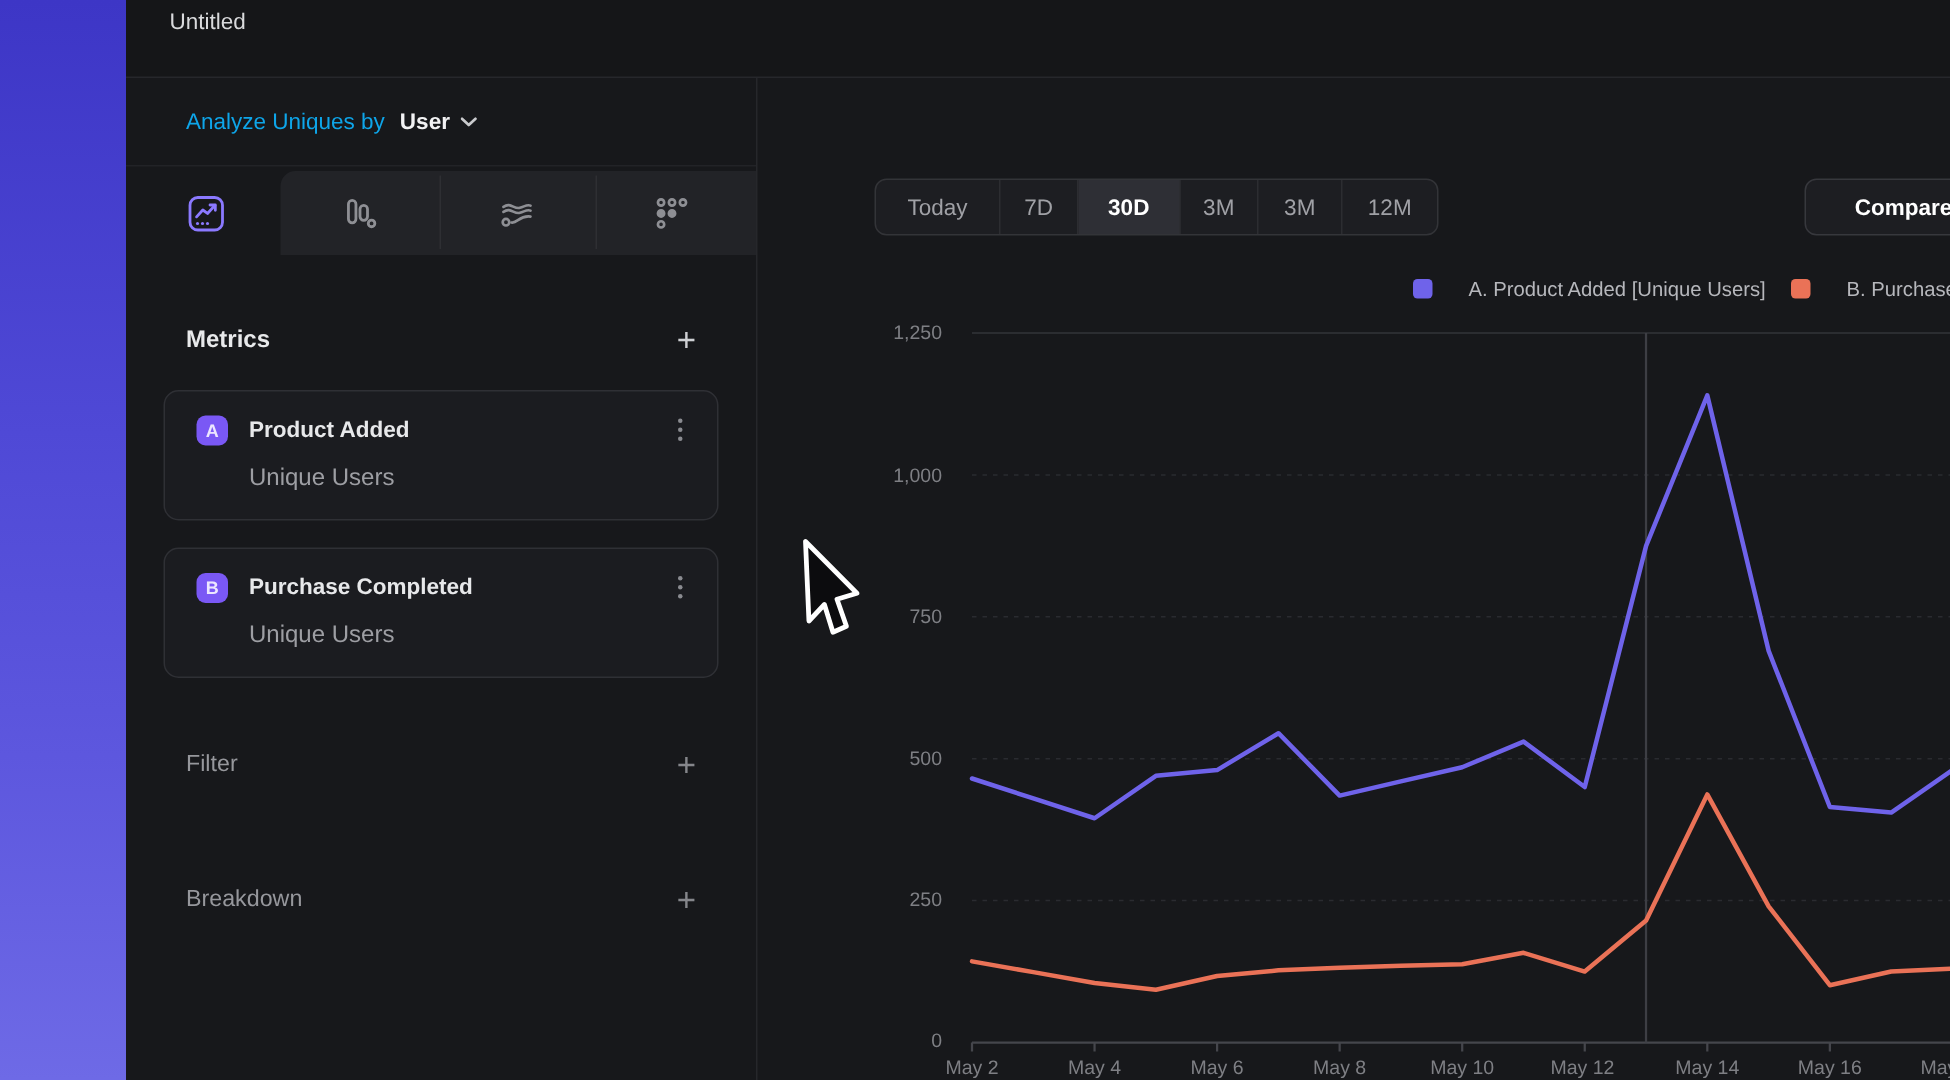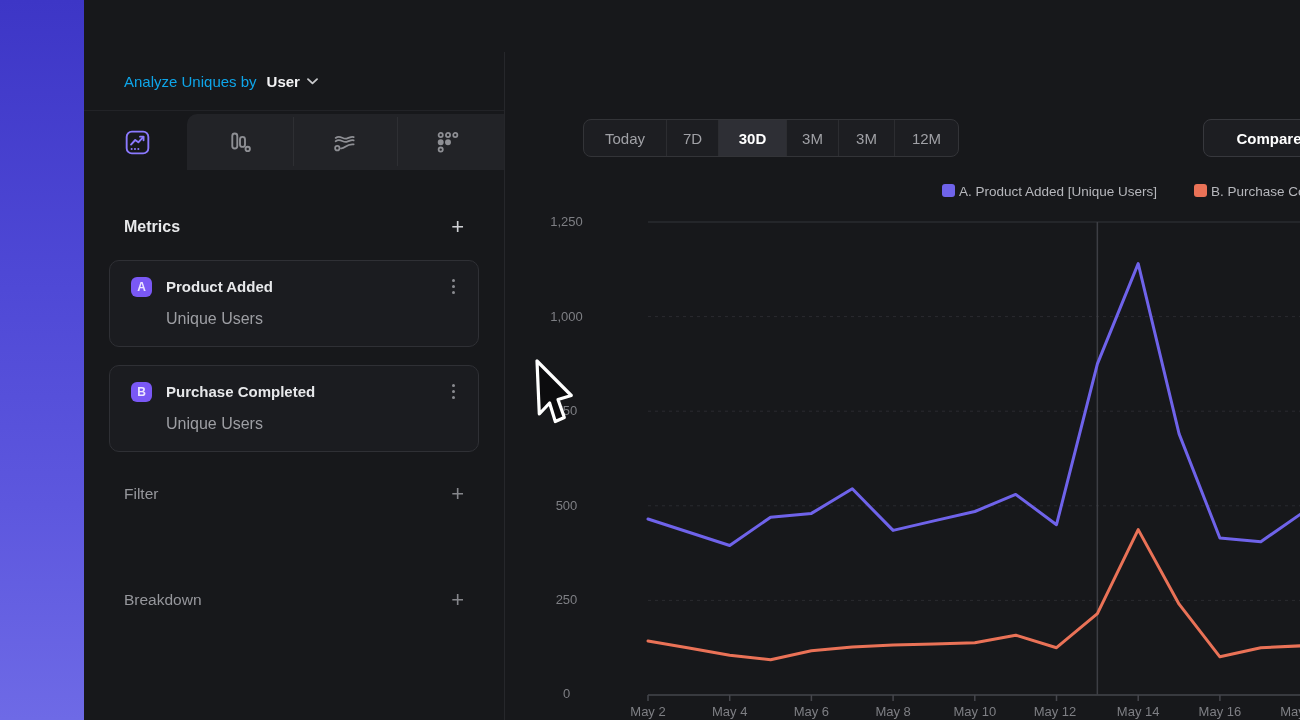--- a/index.html
+++ b/index.html
@@ -48,63 +48,66 @@
   .metric-badge { width:21px; height:20px; border-radius:6px; background:var(--badge-purple,#7a58f5);
     color:#ece6ff; font-size:12px; font-weight:700; display:flex; align-items:center;
     justify-content:center; flex:0 0 auto; }
   .metric-name { margin-left:14px; font-size:15px; font-weight:600; color:#e7e8ea; flex:1; }
   .kebab { display:flex; flex-direction:column; gap:3px; padding:3px; cursor:pointer; }
   .kebab i { width:3px; height:3px; border-radius:50%; background:#8a8b90; }
   .metric-sub { margin:13px 0 0 35px; font-size:16px; color:#9d9ea3; }
 
   .side-section { position:absolute; left:40px; right:40px; display:flex;
     align-items:center; justify-content:space-between; }
-  .side-section.filter { top:432px;text-align:center; } .side-section.breakdown { top:538px; }
+  .side-section.filter { top:448px;text-align:center; } .side-section.breakdown { top:538px; }
   .side-section-label { font-size:15.5px; font-weight:500; color:#96979c; }
 
   
   .main { position:absolute; left:421px; top:52px; width:795px; height:668px; overflow:visible; }
 
   .range-control { position:absolute; left:78px; top:67px; height:38px; display:flex;
     border:1px solid #333438; border-radius:8px; background:#1d1e22; overflow:hidden; }
   .seg { display:flex; align-items:center; justify-content:center; gap:9px; font-size:15px;
     color:#a0a1a6; border-right:1px solid #2c2d31; cursor:pointer; }
   .seg:last-child { border-right:none; }
   .seg.selected { background:#2e2f35; color:#ffffff; font-weight:700; }
   .seg.w0{width:129px}.seg.w1{width:83px}.seg.w2{width:105px}.seg.w3{width:52px}
   .seg.w4{width:68px}.seg.w5{width:52px}.seg.w6{width:56px}.seg.w7{width:63px}
   .compare-btn { position:absolute; left:698px; top:67px; width:132px; height:38px;
     border:1px solid #37383d; border-radius:8px; background:#1d1e22; color:#ffffff;
     font-size:15px; font-weight:700; display:flex; align-items:center; justify-content:center; cursor:pointer; }
 
-  .legend { position:absolute; top:132px; height:16px; display:flex; gap:4px; }
+  .legend { position:absolute; top:132px; height:16px; display:flex; align-items:center; gap:24px; }
   .legend.a { left:437px; } .legend.b { left:689px; width:300px; }
   .legend-swatch { width:13px; height:13px; border-radius:3px; flex:0 0 auto; }
   .legend-label { font-size:13.5px; color:#b6b7bc; white-space:nowrap; }
 
-  .y-label { position:absolute; left:0; width:123px; text-align:center; font-size:13px; color:#7e7f84; }
+  .y-label { position:absolute; left:0; width:123px; text-align:right; font-size:13px; color:#7e7f84; }
   .x-label { position:absolute; top:652px; transform:translateX(-50%); font-size:13px; color:#7e7f84; white-space:nowrap; }
 
   .chart-svg { position:absolute; left:143px; top:170px; overflow:visible; }
   .grid-mid { stroke:#2a2b30; stroke-width:1; stroke-dasharray:3 4; }
   .grid-top { stroke:#33343a; stroke-width:1; }
   .grid-marker { stroke:#3d3e44; stroke-width:1.5; }
   .axis-base { stroke:#45464c; stroke-width:1.5; }
   .axis-tick { stroke:#45464c; stroke-width:1.5; }
 
   .cursor { position:absolute; left:533px; top:358px; z-index:50; pointer-events:none; }
 </style>
 </head>
 <body>
 
 <div class="stage">
   <div class="accent-strip"></div>
 
   <div class="app">
 
+    <div class="header">
+      <div class="doc-title">Untitled</div>
+    </div>
 
     <div class="sidebar">
 
       <div class="analyze-row">
         <span class="analyze-label">Analyze Uniques by</span>
         <span class="analyze-value">
           <span>User</span>
           <svg width="11" height="7" viewBox="0 0 11 7">
             <polyline points="1,1.2 5.5,5.4 10,1.2" fill="none" stroke="#c9cacd" stroke-width="1.8" stroke-linecap="round" stroke-linejoin="round"></polyline>
           </svg>

